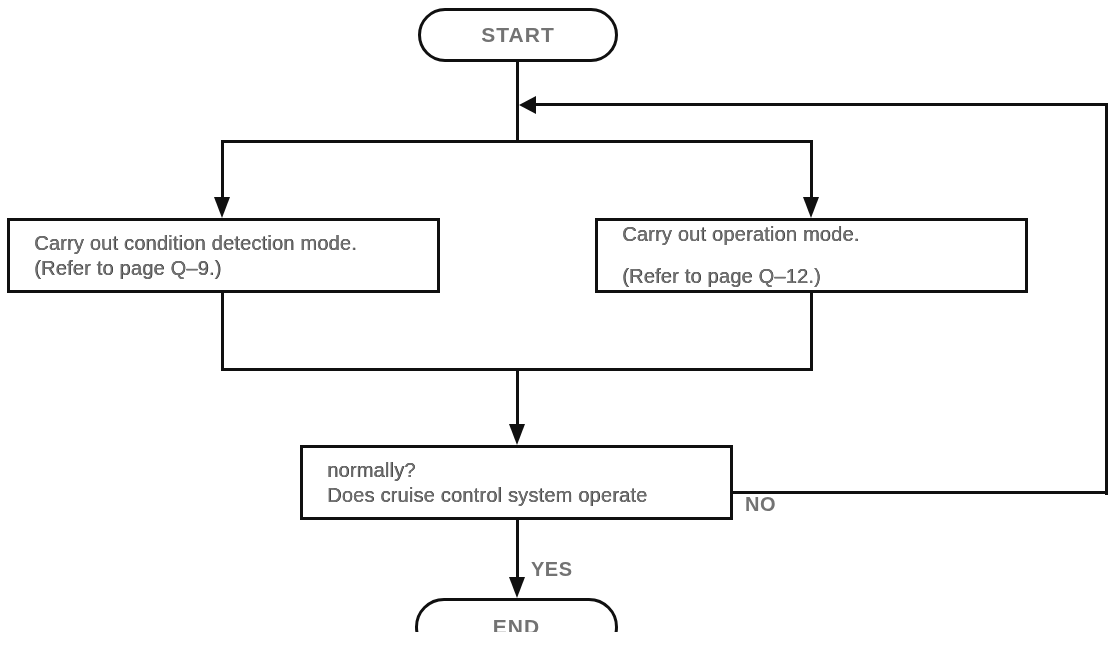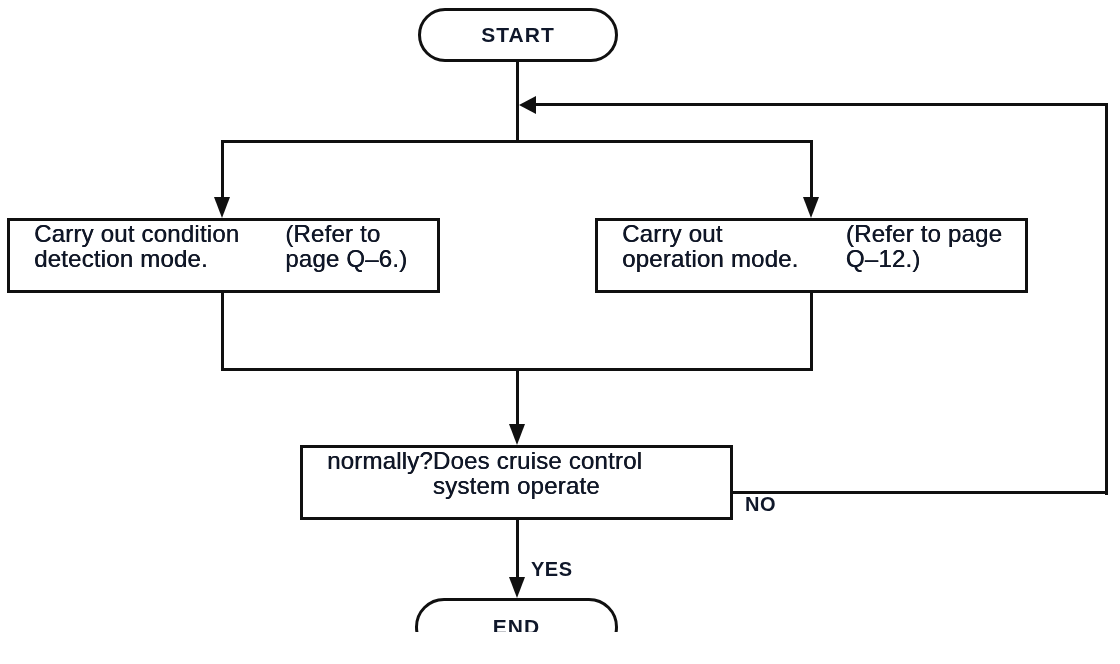--- a/index.html
+++ b/index.html
@@ -1,41 +1,41 @@
 <!DOCTYPE html>
 <html><head>
 <meta charset="utf-8">
 <style>
   html,body{margin:0;padding:0;background:#ffffff;}
   #canvas{
     position:relative;
     width:1120px;height:632px;
     background:#ffffff;
     font-family:"Liberation Sans", sans-serif;
-    color:#0f172a;
+    color:#737373;
     overflow:hidden;
   }
   .line{position:absolute;background:#101010;}
   .terminator{
     position:absolute;
     box-sizing:border-box;
     border:3px solid #101010;
     border-radius:29px;
     background:#ffffff;
     display:flex;align-items:center;justify-content:center;
     font-size:21px;font-weight:700;letter-spacing:1px;
   }
   .process{
     position:absolute;
     box-sizing:border-box;
     border:3px solid #101010;
     background:#ffffff;
-    display:flex;flex-direction:row;justify-content:center;
+    display:flex;flex-direction:column;justify-content:center;
     padding-left:24px;padding-right:6px;
-    font-size:24px;line-height:25px;font-weight:400;
+    font-size:20px;line-height:25px;font-weight:400;
     text-shadow:0.4px 0 0 #101010;
     letter-spacing:0.2px;
   }
   .arrow-down{
     position:absolute;width:0;height:0;
     border-left:8px solid transparent;
     border-right:8px solid transparent;
     border-top:21px solid #101010;
   }
   .arrow-left{
@@ -67,21 +67,21 @@
   <div class="line" style="left:221px;top:140px;width:592px;height:3px;"></div>
 
   <div class="line" style="left:221px;top:140px;width:3px;height:60px;"></div>
   <div class="arrow-down" style="left:214px;top:197px;"></div>
 
   <div class="line" style="left:810px;top:140px;width:3px;height:60px;"></div>
   <div class="arrow-down" style="left:803px;top:197px;"></div>
 
   <div class="process" style="left:7px;top:218px;width:433px;height:75px;">
     <span>Carry out condition detection mode.</span>
-    <span>(Refer to page Q–6.)</span>
+    <span>(Refer to page Q–9.)</span>
   </div>
 
   <div class="process" style="left:595px;top:218px;width:433px;height:75px;gap:17px;">
     <span>Carry out operation mode.</span>
     <span>(Refer to page Q–12.)</span>
   </div>
 
   <div class="line" style="left:221px;top:291px;width:3px;height:80px;"></div>
   <div class="line" style="left:810px;top:291px;width:3px;height:80px;"></div>
 

